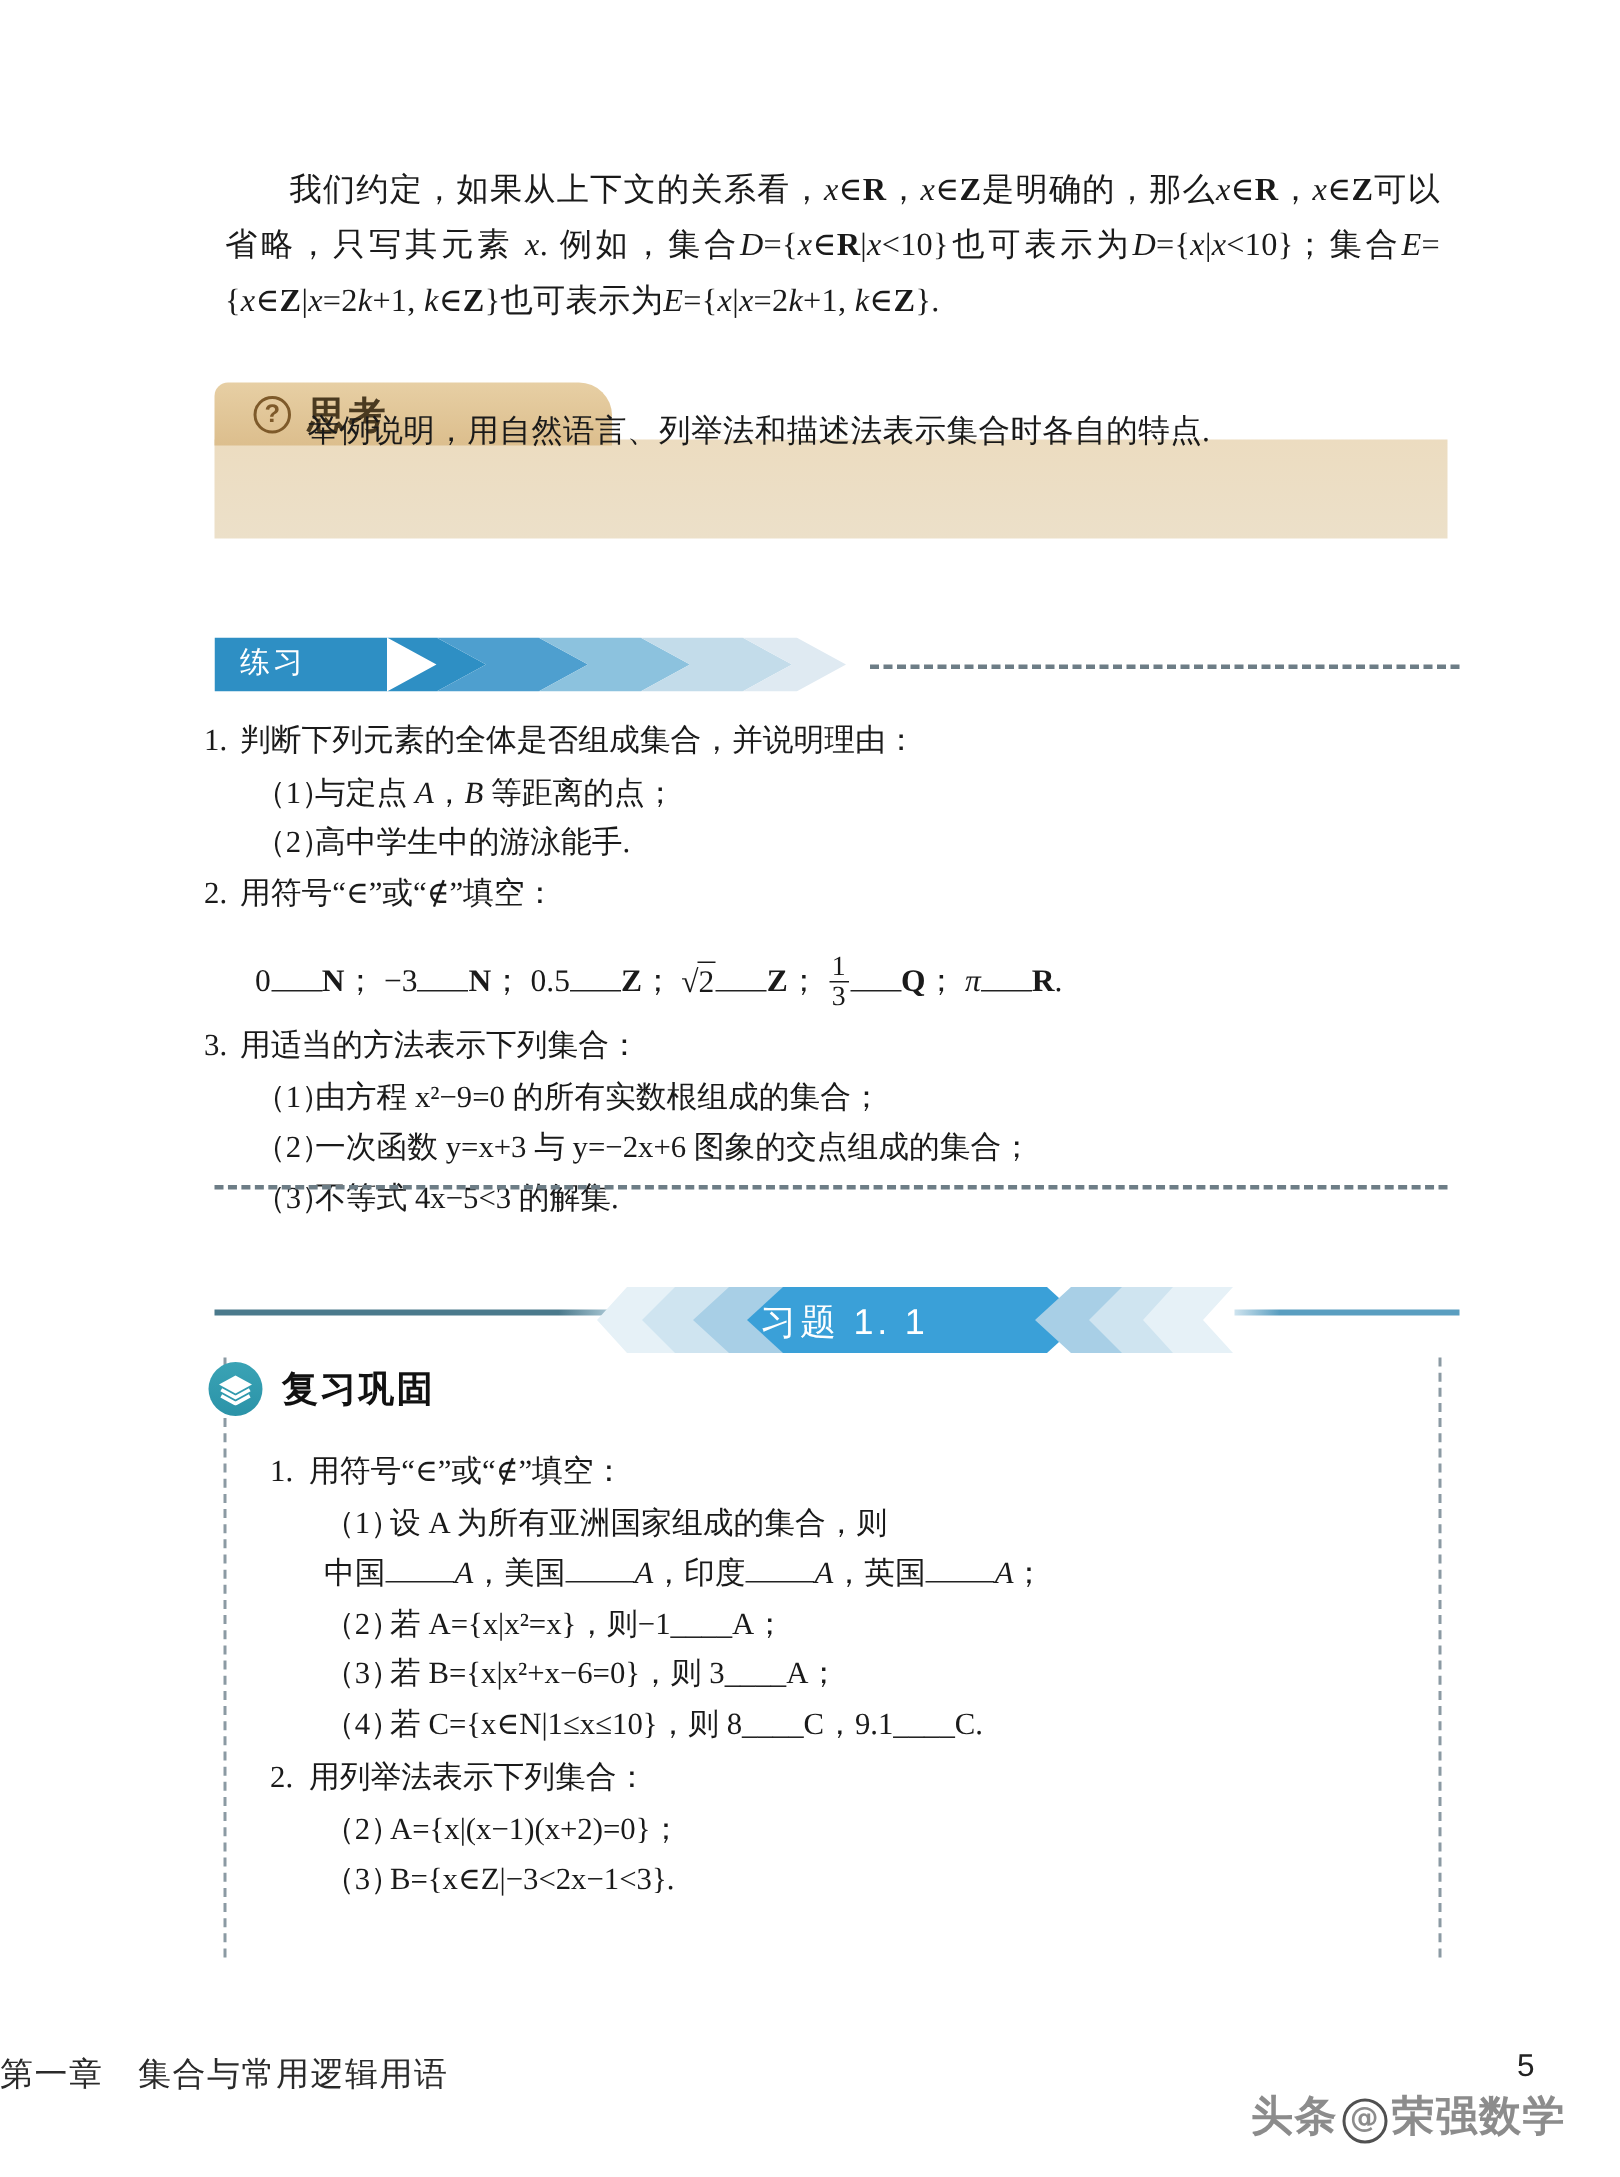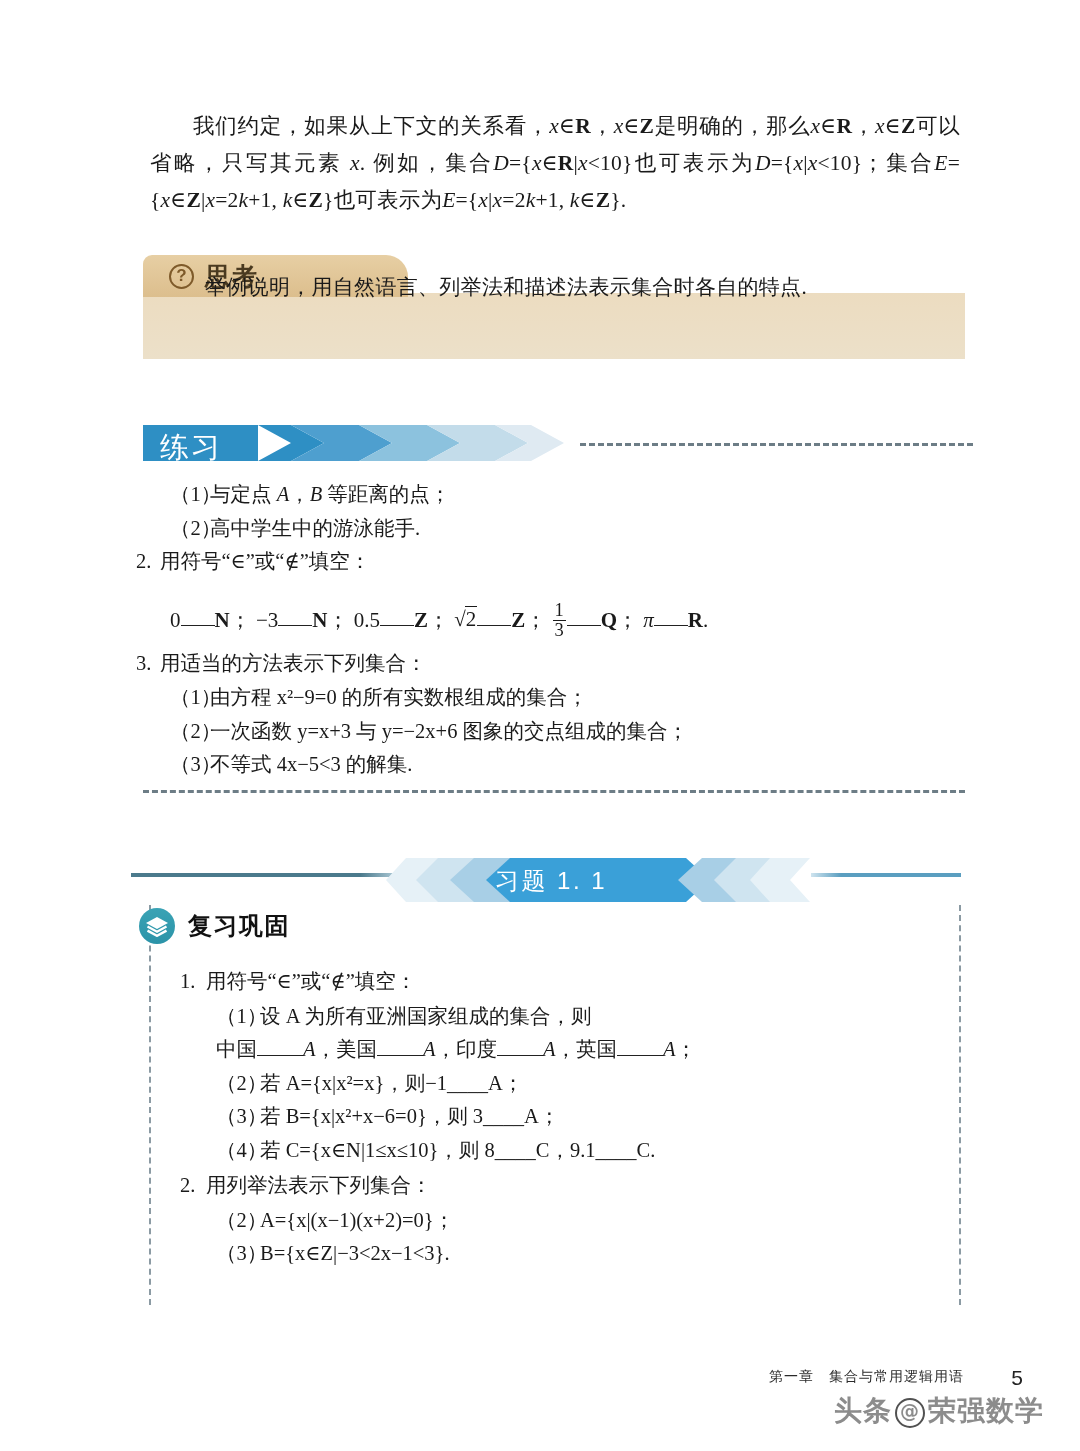--- a/index.html
+++ b/index.html
@@ -75,21 +75,21 @@
     position:absolute;left:62px;top:18px;
     font-size:21px;color:#1a1a1a;letter-spacing:0.3px;
   }
 
   
   #practice-banner{
     position:absolute;left:143px;top:425px;width:830px;height:36px;
   }
   .practice-label{
     position:absolute;left:17px;top:3px;
-    font-size:29px;color:#ffffff;letter-spacing:2px;
+    font-size:20px;color:#ffffff;letter-spacing:2px;
     font-family:"Liberation Sans",sans-serif;
     z-index:5;
   }
   .dashline{
     position:absolute;height:0;
     border-top:3px dashed #6d7d86;
   }
 
   
   #practice-list{
@@ -97,21 +97,21 @@
     font-size:20.5px;line-height:33.5px;
   }
   .li{position:relative;padding-left:0;margin-bottom:1px;}
   .li .num{display:inline-block;width:24px;}
   .sub{padding-left:34px;}
   .sub .lab{display:inline-block;width:40px;}
   .mathline{padding-left:34px;margin-top:22px;margin-bottom:7px;font-size:21px;}
 
   
   #xiti-banner-wrap{
-    position:absolute;left:131px;top:858px;width:830px;height:44px;
+    position:absolute;left:143px;top:858px;width:830px;height:44px;
   }
   .rule-left{
     position:absolute;left:0;top:15px;width:270px;height:4px;
     background:linear-gradient(90deg,#4b7a8c 0%,#4b7a8c 85%,#bcd6e2 100%);
   }
   .rule-right{
     position:absolute;right:0;top:15px;width:150px;height:4px;
     background:linear-gradient(270deg,#5a9ec0 0%,#5a9ec0 80%,#cfe4ef 100%);
   }
   .hexwrap{position:absolute;left:255px;top:0;width:330px;height:44px;}
@@ -146,22 +146,22 @@
     font-size:20.5px;line-height:33.5px;
   }
   #xiti-list .li .num{width:26px;}
   #xiti-list .sub{padding-left:36px;}
   #xiti-list .sub .lab{width:44px;}
   .indent2{padding-left:78px;}
 
   
   #footer{
     position:absolute;left:0;right:0;top:1368px;
-    text-align:right;padding-right:98px;
-    font-size:14px;color:#2a2a2a;letter-spacing:1px;
+    text-align:left;padding-right:98px;
+    font-size:22px;color:#2a2a2a;letter-spacing:1px;
   }
   #footer .chapter{margin-right:18px;}
   #page-number{
     position:absolute;right:57px;top:1366px;
     font-size:21px;color:#222;
     font-family:"Liberation Sans",sans-serif;
   }
   #watermark{
     position:absolute;right:36px;top:1392px;
     font-size:28px;color:#737373;
@@ -205,20 +205,23 @@
       <polygon points="216,0 284,0 317,18 284,36 216,36 249,18" fill="#8cc2de"></polygon>
       <polygon points="284,0 352,0 385,18 352,36 284,36 317,18" fill="#c3dcea"></polygon>
       <polygon points="352,0 388,0 421,18 388,36 352,36 385,18" fill="#dfeaf2"></polygon>
     </svg>
     <span class="practice-label">练习</span>
     <div class="dashline" style="left:437px;top:18px;width:393px;"></div>
   </div>
 
   <div id="practice-list">
 
+    <div class="li">
+      <span class="num">1.</span><span>判断下列元素的全体是否组成集合，并说明理由：</span>
+    </div>
     <div class="sub">
       <span class="lab">（1）</span><span>与定点</span>
       <span class="mi">A</span><span>，</span><span class="mi">B</span>
       <span>等距离的点；</span>
     </div>
     <div class="sub">
       <span class="lab">（2）</span><span>高中学生中的游泳能手.</span>
     </div>
 
     <div class="li" style="margin-top:0;">

